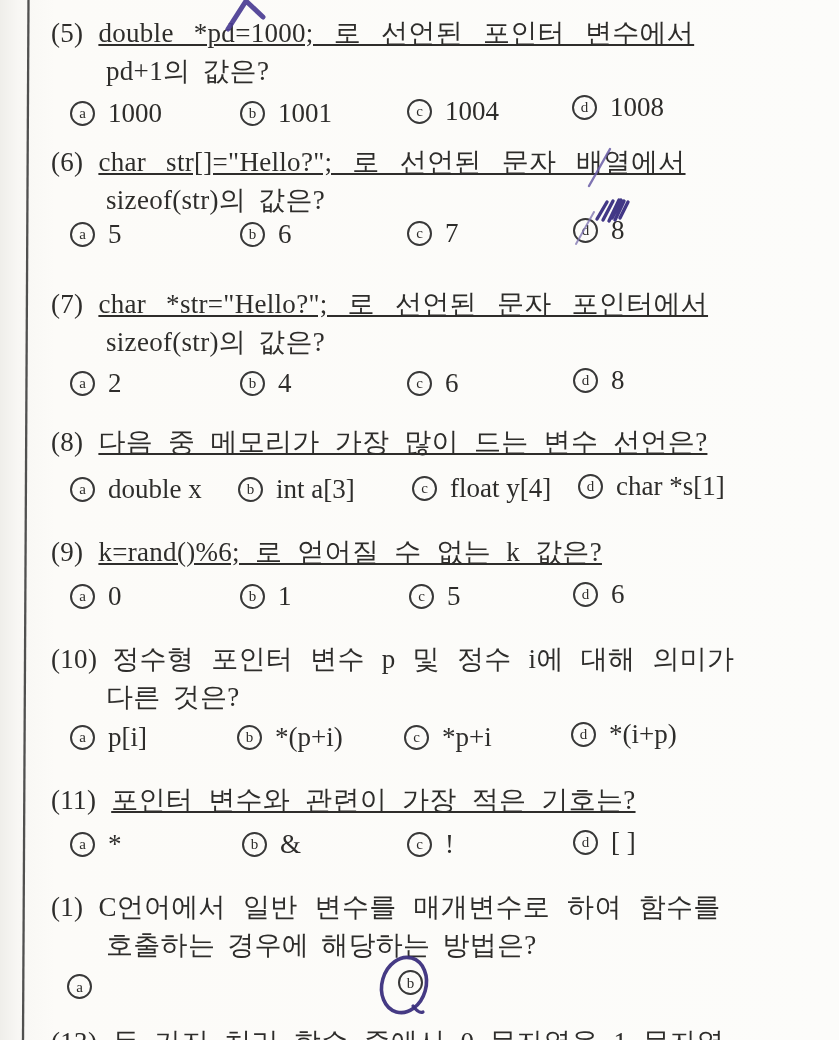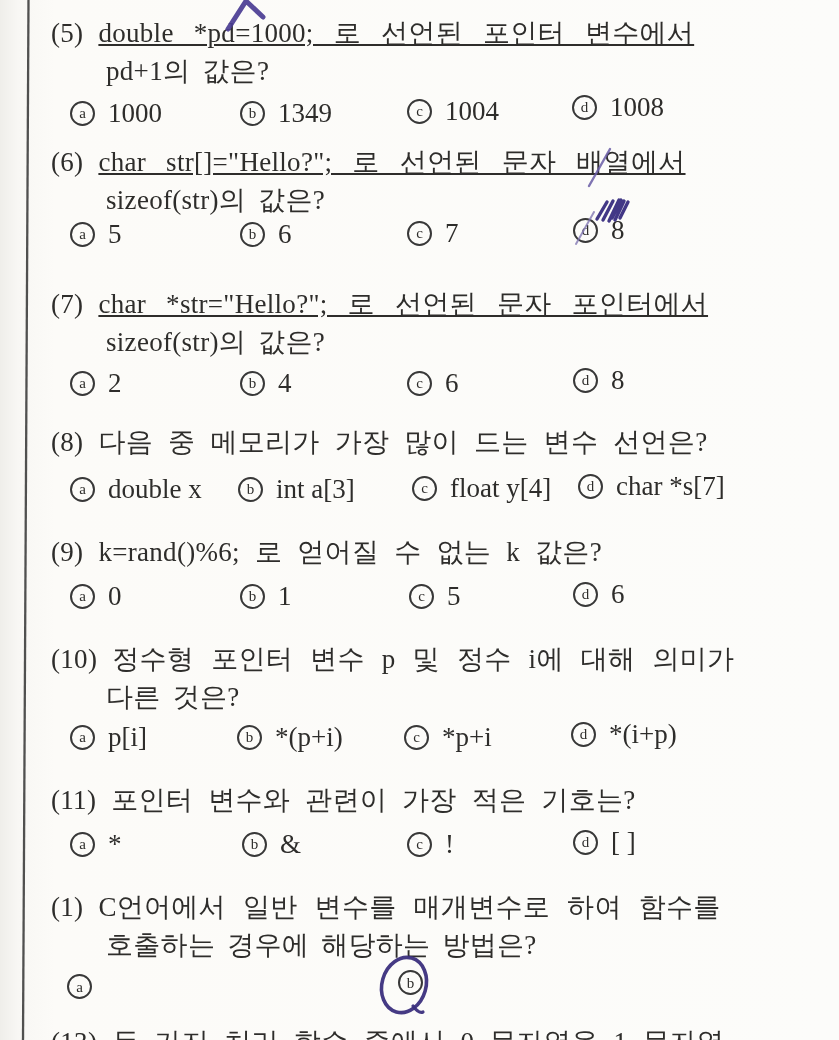--- a/index.html
+++ b/index.html
@@ -21,21 +21,21 @@
   .line {
     position: absolute; left: 0; width: 100%;
     font-size: 27px; line-height: 34px; white-space: nowrap;
     letter-spacing: 0.3px;
   }
   .l1 { padding-left: 51px; }
   .l2 { padding-left: 106px; }
   .qnum { margin-right: 15px; }
   .ws13 { word-spacing: 13px; text-decoration: underline; }
   .ws10 { word-spacing: 10px; }
-  .ws8  { word-spacing: 8px; }
+  .ws8  { word-spacing: 8px; text-decoration: underline; }
   .ws5  { word-spacing: 5px; }
   .opts { position: absolute; left: 0; width: 100%; height: 36px; }
   .opt {
     position: absolute; top: 0;
     display: flex; align-items: center; gap: 13px;
     font-size: 27px; line-height: 30px; white-space: nowrap;
   }
   .circ {
     box-sizing: border-box;
     width: 25px; height: 25px; flex: 0 0 auto;
@@ -64,21 +64,21 @@
       <span class="qnum">(5)</span><span class="ws13">double *pd=1000; 로 선언된 포인터 변수에서</span>
     </div>
     <div class="line l2 ws5" style="top:38px">pd+1의 값은?</div>
     <div class="opts" style="top:82px">
       <span class="opt" style="left:70px">
           <span class="circ">a</span>
           <span>1000</span>
         </span>
       <span class="opt" style="left:240px">
           <span class="circ">b</span>
-          <span>1349</span>
+          <span>1001</span>
         </span>
       <span class="opt" style="left:407px;top:-2px">
           <span class="circ">c</span>
           <span>1004</span>
         </span>
       <span class="opt" style="left:572px;top:-6px">
           <span class="circ">d</span>
           <span>1008</span>
         </span>
     </div>
@@ -146,21 +146,21 @@
       <span class="opt" style="left:238px">
           <span class="circ">b</span>
           <span>int a[3]</span>
         </span>
       <span class="opt" style="left:412px;top:-1px">
           <span class="circ">c</span>
           <span>float y[4]</span>
         </span>
       <span class="opt" style="left:578px;top:-3px">
           <span class="circ">d</span>
-          <span>char *s[7]</span>
+          <span>char *s[1]</span>
         </span>
     </div>
   </section>
 
   <section class="q" style="top:535px">
     <div class="line l1" style="top:0">
       <span class="qnum">(9)</span><span class="ws8">k=rand()%6; 로 얻어질 수 없는 k 값은?</span>
     </div>
     <div class="opts" style="top:46px">
       <span class="opt" style="left:70px">

